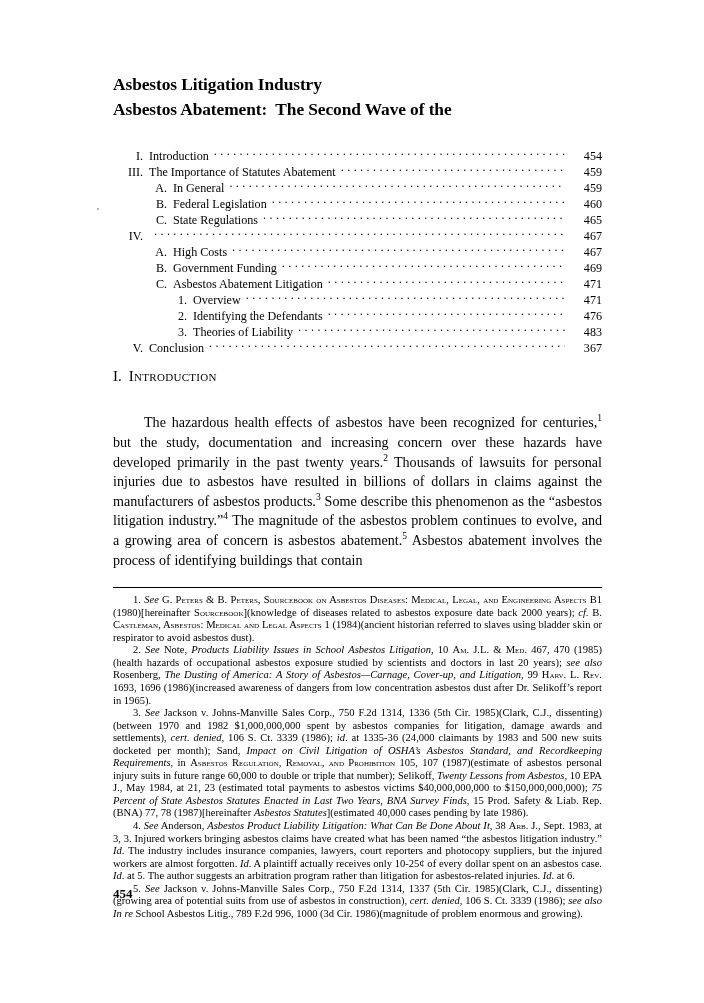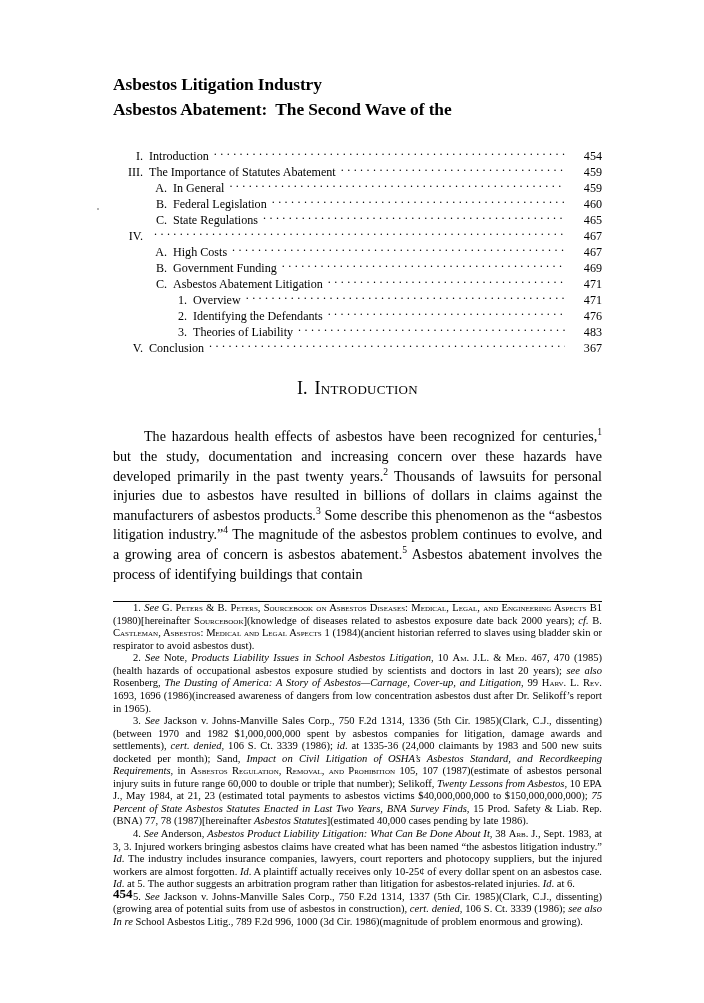--- a/index.html
+++ b/index.html
@@ -76,23 +76,22 @@
     letter-spacing: 0.2px;
   }
   .toc-page {
     flex: 0 0 auto;
     width: 34px;
     text-align: right;
   }
 
   
   .sec-head {
-    text-align: center;
-    margin-top: 22px;
-    font-size: 18px;
+    margin-top: 12px;
+    font-size: 15px;
   }
   .sec-head .rn { font-variant: normal; }
   .sec-head .sc {
     font-variant: small-caps;
     letter-spacing: 0.3px;
     margin-left: 7px;
   }
 
   
   .body-par {
@@ -112,21 +111,21 @@
 
   
   .fn-rule {
     margin-top: 17px;
     margin-left: 0;
     width: 489px;
     height: 0;
     border-top: 1.4px solid #000;
   }
   .footnotes {
-    margin-top: 0;
+    margin-top: 6px;
     font-size: 10.55px;
     line-height: 12.55px;
     text-align: justify;
   }
   .fn {
     text-indent: 20px;
     margin: 0;
   }
   .fn + .fn { margin-top: 0px; }
   .sc {

